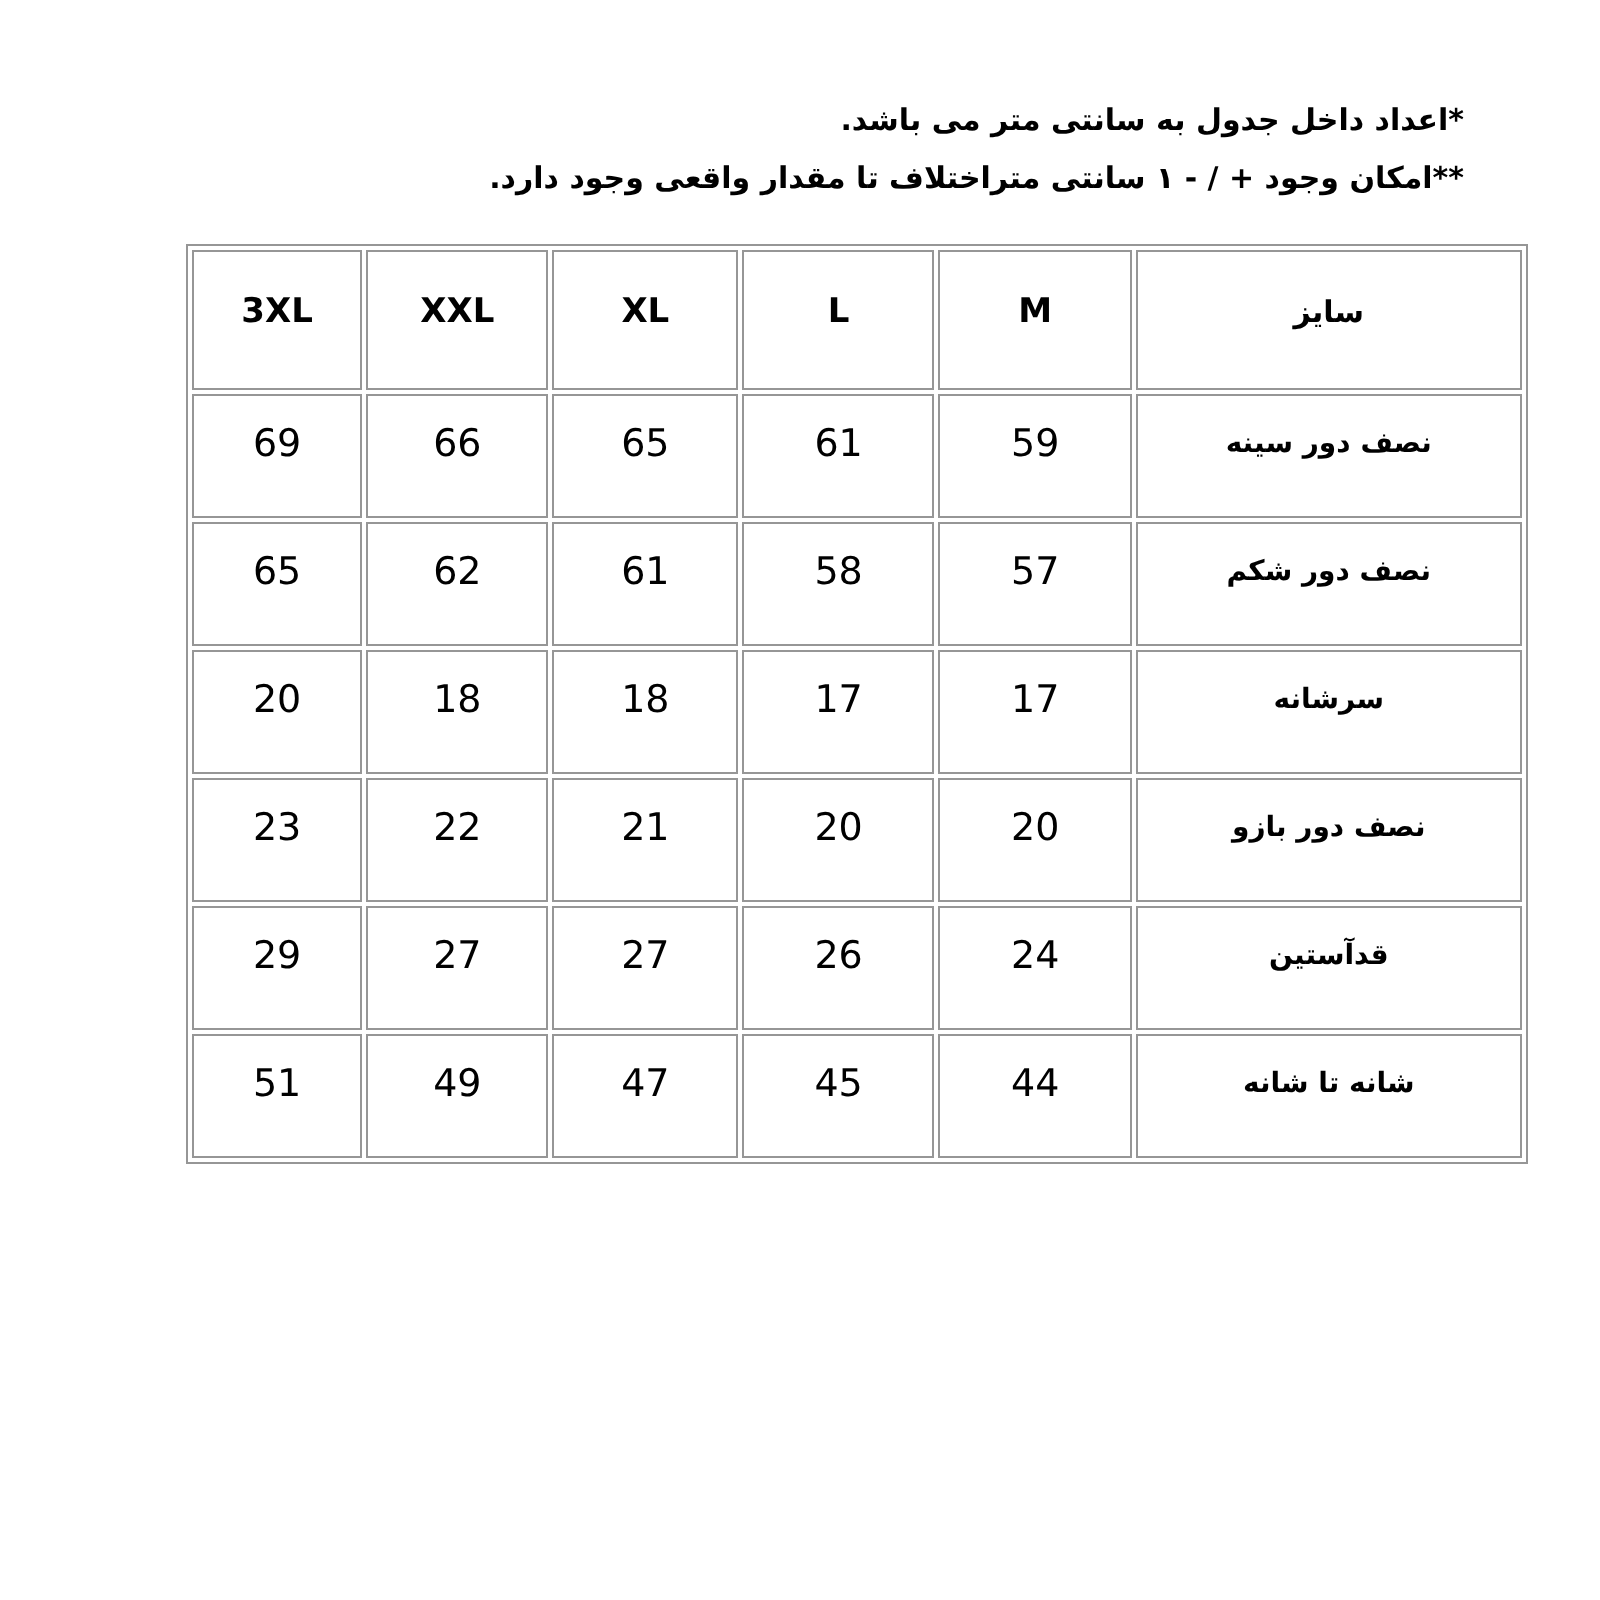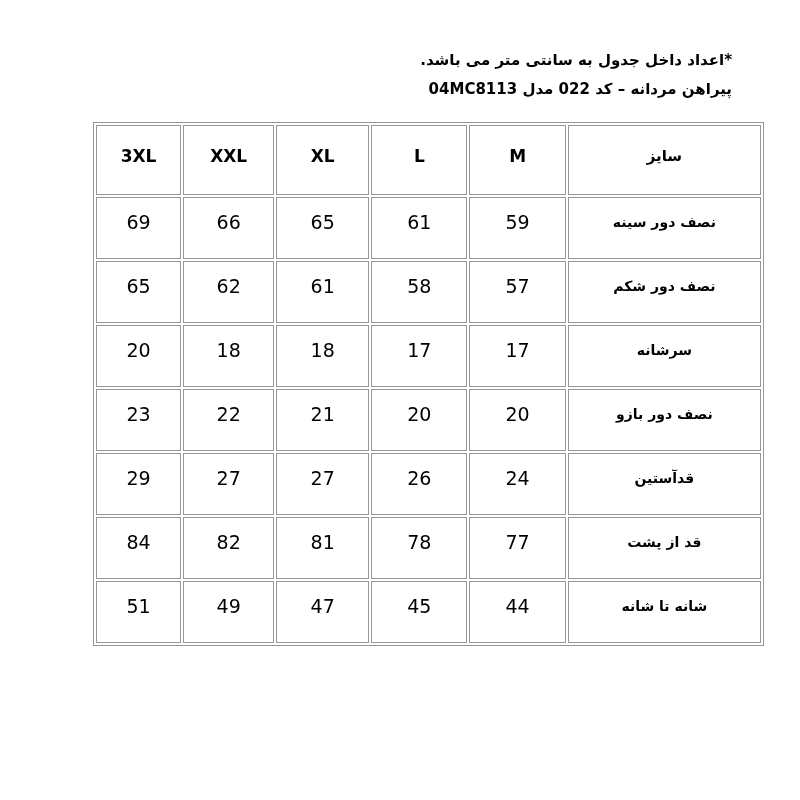--- a/index.html
+++ b/index.html
@@ -69,21 +69,21 @@
     font-weight: bold;
   }
 </style>
 </head>
 <body>
 
 <div class="page">
 
   <div class="notes">
     <div class="note-line">*اعداد داخل جدول به سانتی متر می باشد.</div>
-    <div class="note-line">پیراهن  مردانه – کد 022 مدل 04MC8113</div>
+    <div class="note-line">**امکان وجود + / - ۱ سانتی متراختلاف تا مقدار واقعی وجود دارد.</div>
   </div>
 
   <table class="size-table">
     <colgroup>
       <col style="width:13%">
       <col style="width:13.9%">
       <col style="width:14.2%">
       <col style="width:14.7%">
       <col style="width:14.7%">
       <col style="width:29.5%">
@@ -133,28 +133,20 @@
         </tr>
         <tr>
           <td>29</td>
           <td>27</td>
           <td>27</td>
           <td>26</td>
           <td>24</td>
           <td class="row-label">قدآستین</td>
         </tr>
         <tr>
-          <td>84</td>
-          <td>82</td>
-          <td>81</td>
-          <td>78</td>
-          <td>77</td>
-          <td class="row-label">قد از پشت</td>
-        </tr>
-        <tr>
           <td>51</td>
           <td>49</td>
           <td>47</td>
           <td>45</td>
           <td>44</td>
           <td class="row-label">شانه تا شانه</td>
         </tr>
       </tbody>
   </table>
 

